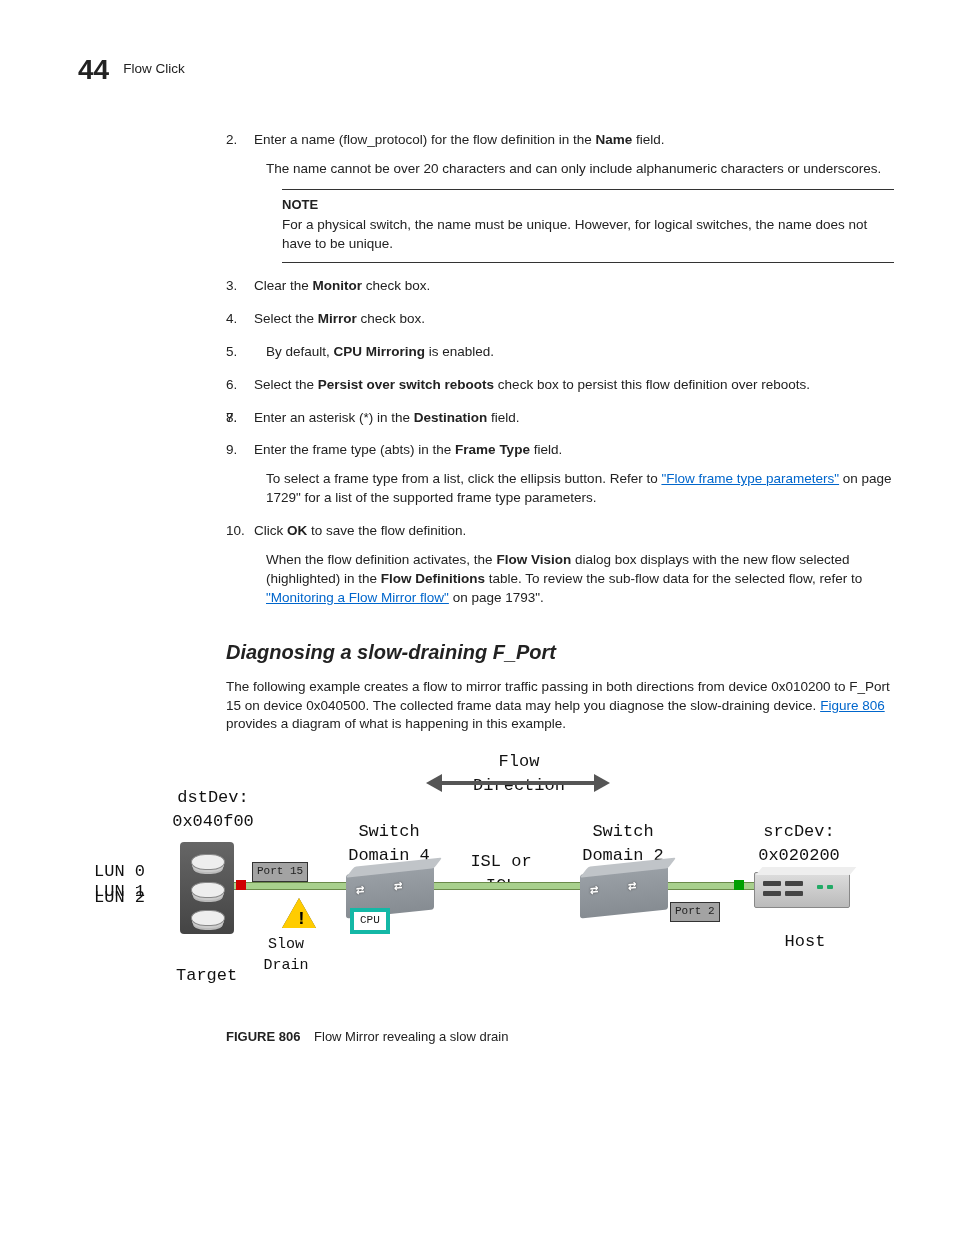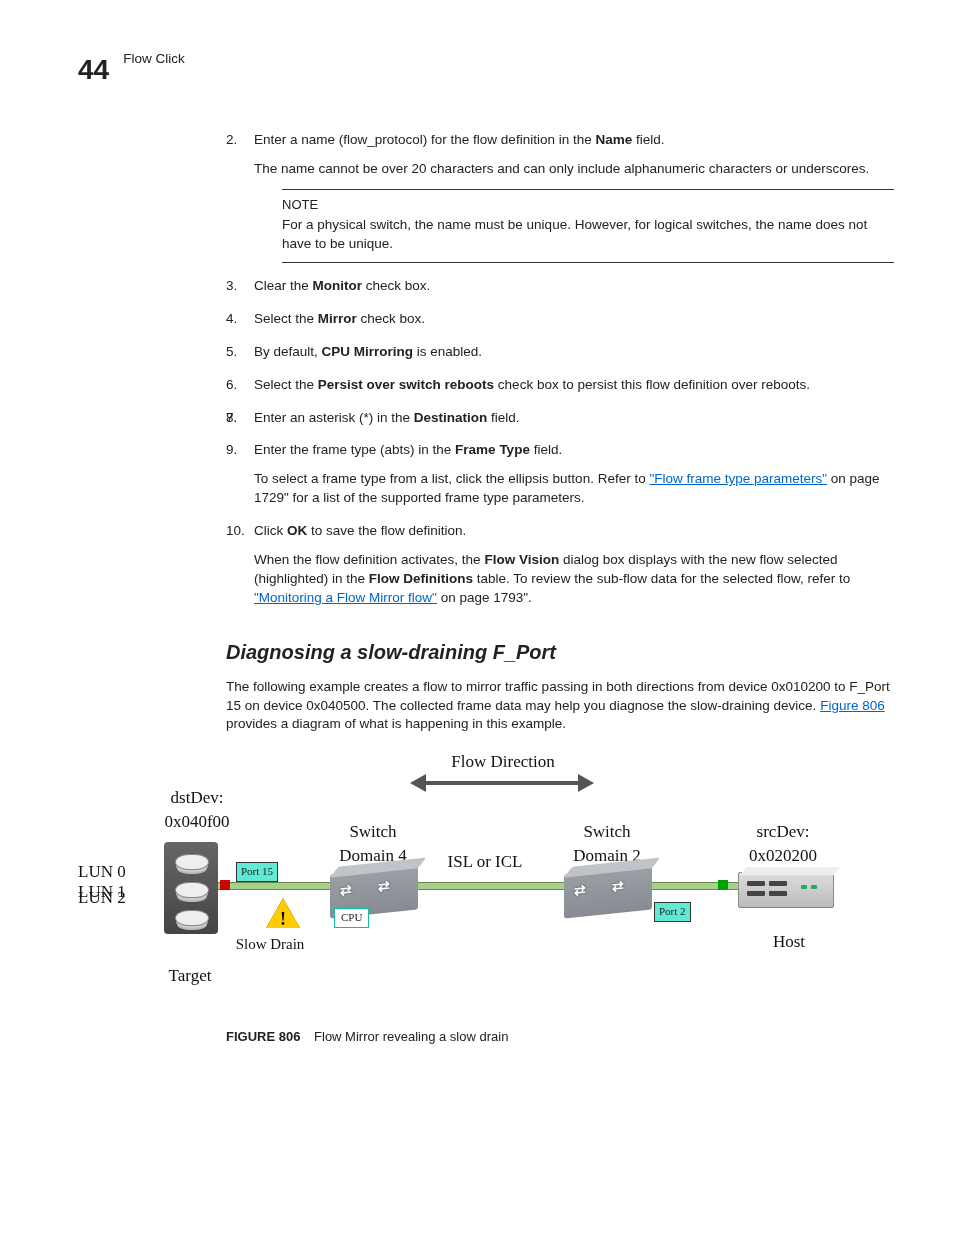--- a/index.html
+++ b/index.html
@@ -7,21 +7,21 @@
     font-size: 13.5px;
     color: #222;
     margin: 0;
     padding: 50px 60px 60px 78px;
     line-height: 1.4;
     max-width: 954px;
     box-sizing: border-box;
   }
   .header-row {
     display: flex;
-    align-items: flex-start;
+    align-items: center;
     gap: 14px;
     margin-bottom: 42px;
   }
   .page-num {
     font-size: 28px;
     font-weight: 700;
     font-family: Arial, sans-serif;
   }
   .header-title {
     font-size: 13.5px;
@@ -38,31 +38,31 @@
     position: relative;
     padding-left: 28px;
     margin-bottom: 14px;
   }
   ol.steps > li .num {
     position: absolute;
     left: 0;
     top: 0;
   }
   ol.steps > li p {
-    margin: 10px 0 0 0;
+    margin: 10px 0 0 12px;
   }
   .note-box {
     border-top: 1px solid #333;
     border-bottom: 1px solid #333;
     padding: 6px 0 8px 0;
     margin: 10px 0 14px 28px;
   }
   .note-label {
     font-family: Arial, sans-serif;
-    font-weight: 400;
+    font-weight: 700;
     font-size: 13px;
     margin-bottom: 2px;
   }
   .bold {
     font-weight: 700;
   }
   .link {
     color: #0066cc;
   }
   .h2 {
@@ -84,22 +84,22 @@
     font-weight: 700;
     font-family: Arial, sans-serif;
     margin-right: 10px;
   }
 
   
   .diagram {
     position: relative;
     width: 800px;
     height: 260px;
-    font-family: Liberation Serif, serif;
-    margin-left: 0;
+    font-family: Liberation Mono, monospace;
+    margin-left: 16px;
   }
   .d-text { position: absolute; font-size: 15px; color: #111; text-align: center; }
   .d-text.big { font-size: 17px; }
   .d-arrow-line {
     position: absolute;
     height: 4px;
     background: #555;
   }
   .d-arrow-head-l, .d-arrow-head-r {
     position: absolute;
@@ -112,40 +112,40 @@
 
   .d-link-line {
     position: absolute;
     height: 6px;
     background: #a8d08d;
     border-top: 1px solid #6a8a4a;
     border-bottom: 1px solid #6a8a4a;
   }
   .d-port-box {
     position: absolute;
-    background: #5eead4;
+    background: #a3a3a3;
     border: 1px solid #333;
     font-size: 11px;
     padding: 1px 4px;
     white-space: nowrap;
   }
   .d-red-sq {
     position: absolute;
     width: 10px; height: 10px;
     background: #d00000;
   }
   .d-green-sq {
     position: absolute;
     width: 10px; height: 10px;
     background: #00a000;
   }
   .d-cpu {
     position: absolute;
     background: #fff;
-    border: 1px solid #14b8a6;
+    border: 4px solid #14b8a6;
     font-size: 11px;
     padding: 1px 6px;
   }
 
   
   .target {
     position: absolute;
     width: 54px; height: 92px;
     background: linear-gradient(#666,#444);
     border-radius: 4px;

